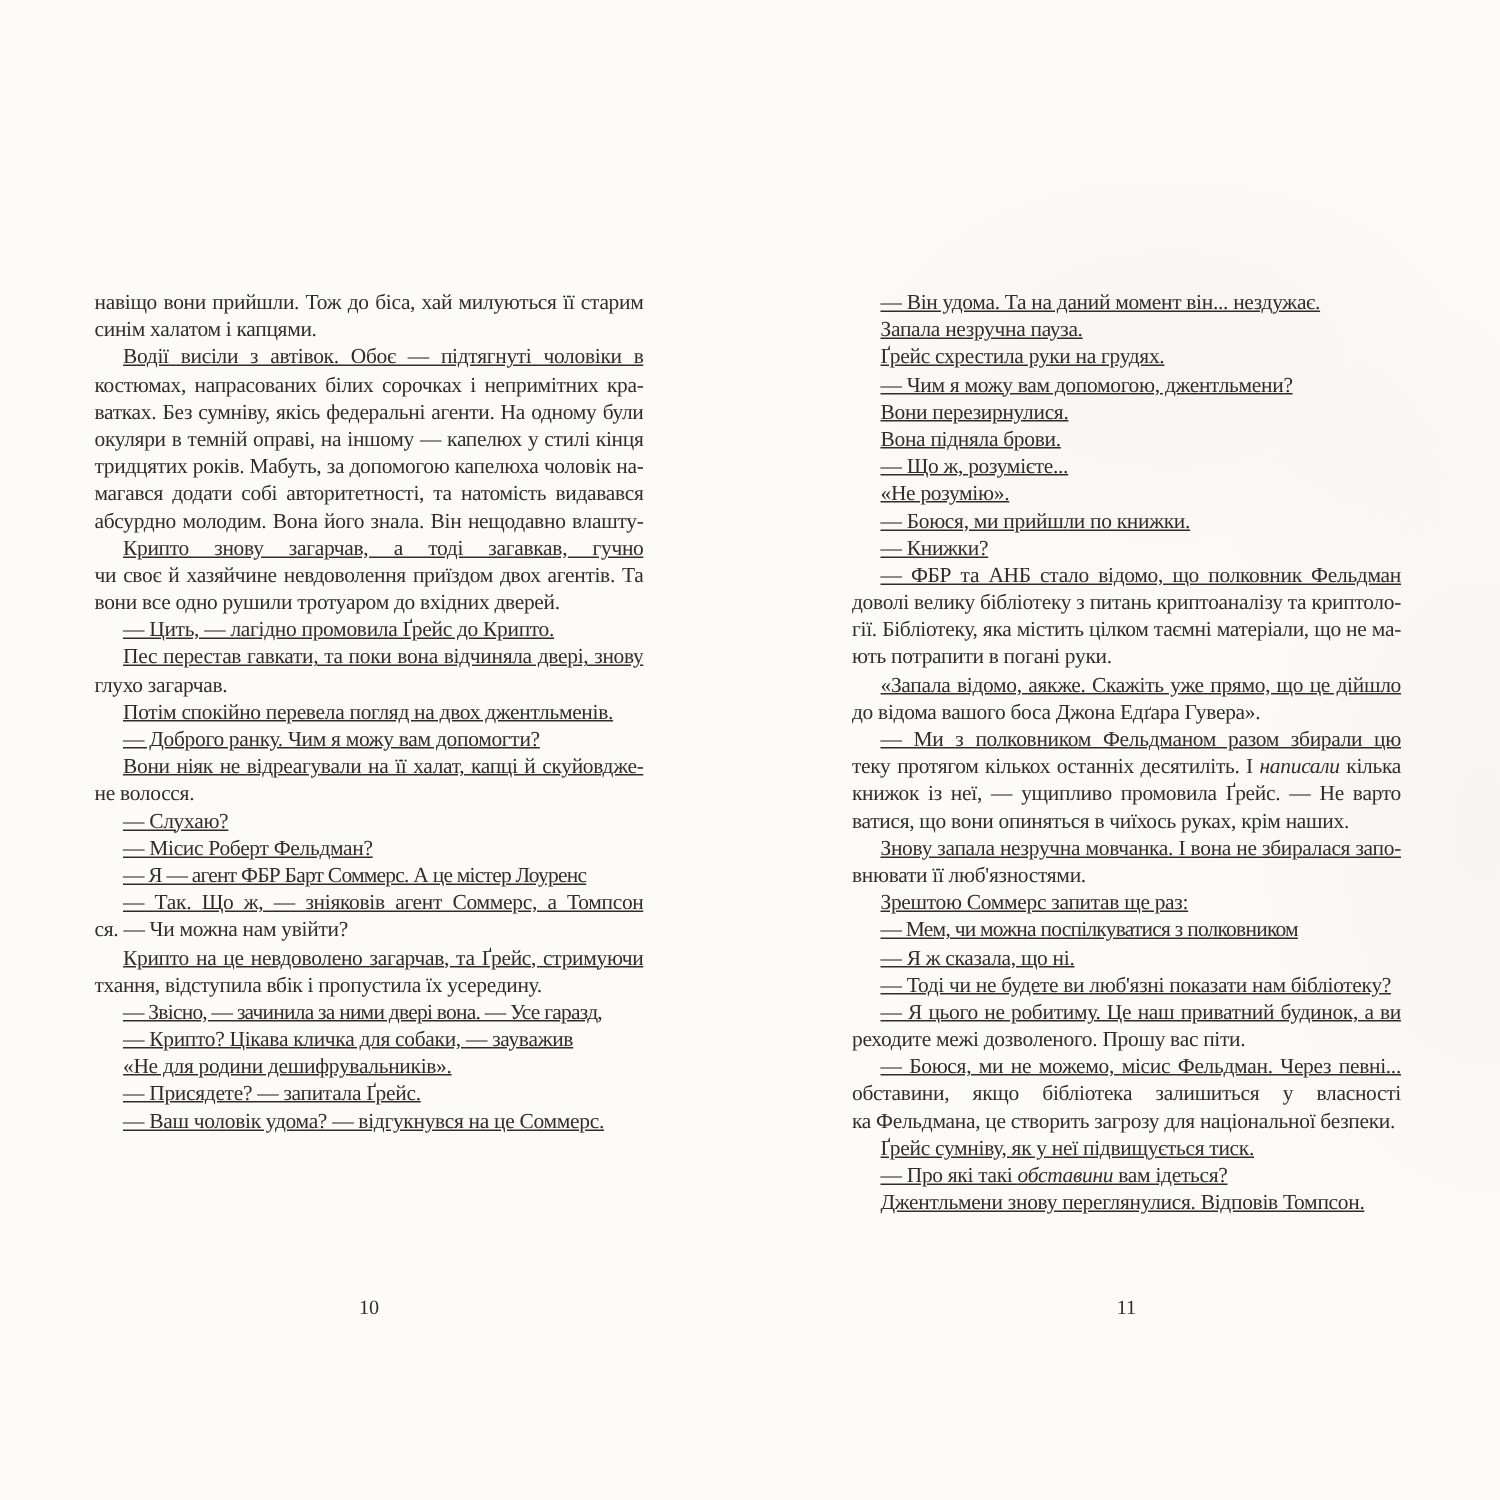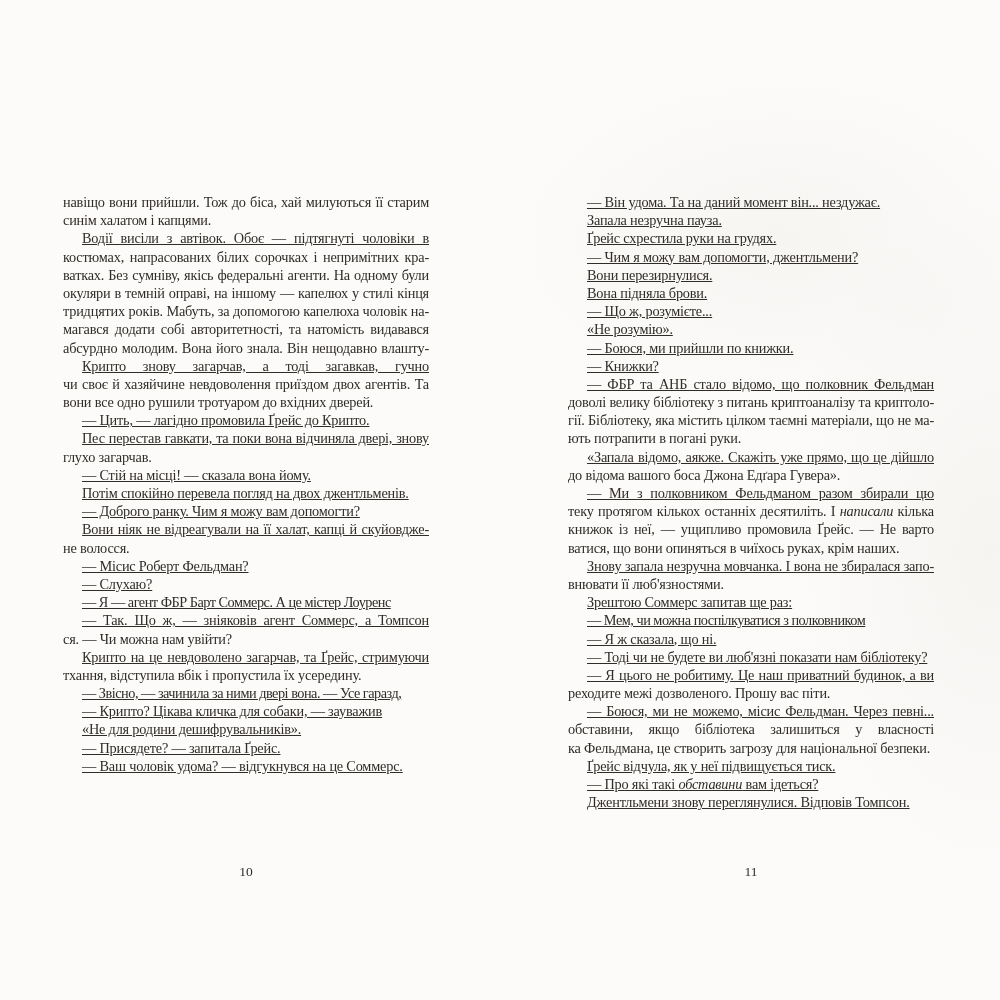--- a/index.html
+++ b/index.html
@@ -67,44 +67,43 @@
       <div class="line just">окуляри в темній оправі, на іншому — капелюх у стилі кінця</div>
       <div class="line just">тридцятих років. Мабуть, за допомогою капелюха чоловік на-</div>
       <div class="line just">магався додати собі авторитетності, та натомість видавався</div>
       <div class="line just">абсурдно молодим. Вона його знала. Він нещодавно влашту-</div>
       <div class="line indent just">Крипто знову загарчав, а тоді загавкав, гучно демонструю-</div>
       <div class="line just">чи своє й хазяйчине невдоволення приїздом двох агентів. Та</div>
       <div class="line">вони все одно рушили тротуаром до вхідних дверей.</div>
       <div class="line indent">— Цить, — лагідно промовила Ґрейс до Крипто.</div>
       <div class="line indent just">Пес перестав гавкати, та поки вона відчиняла двері, знову</div>
       <div class="line">глухо загарчав.</div>
-      <div class="line indent">— Стій на місці! — сказала вона йому.</div>
       <div class="line indent">Потім спокійно перевела погляд на двох джентльменів.</div>
       <div class="line indent">— Доброго ранку. Чим я можу вам допомогти?</div>
       <div class="line indent just">Вони ніяк не відреагували на її халат, капці й скуйовдже-</div>
       <div class="line">не волосся.</div>
+      <div class="line indent">— Слухаю?</div>
       <div class="line indent">— Місис Роберт Фельдман?</div>
-      <div class="line indent">— Слухаю?</div>
       <div class="line indent fit">— Я — агент ФБР Барт Соммерс. А це містер Лоуренс Томпсон із...</div>
       <div class="line indent just">— Так. Що ж, — зніяковів агент Соммерс, а Томпсон зашарів-</div>
       <div class="line">ся. — Чи можна нам увійти?</div>
       <div class="line indent just">Крипто на це невдоволено загарчав, та Ґрейс, стримуючи зі-</div>
       <div class="line">тхання, відступила вбік і пропустила їх усередину.</div>
       <div class="line indent fit">— Звісно, — зачинила за ними двері вона. — Усе гаразд, Крипто.</div>
       <div class="line indent">— Крипто? Цікава кличка для собаки, — зауважив Соммерс.</div>
       <div class="line indent">«Не для родини дешифрувальників».</div>
       <div class="line indent">— Присядете? — запитала Ґрейс.</div>
       <div class="line indent">— Ваш чоловік удома? — відгукнувся на це Соммерс.</div>
     </div>
 
   <div class="page page-right">
       <div class="line indent">— Він удома. Та на даний момент він... нездужає.</div>
       <div class="line indent">Запала незручна пауза.</div>
       <div class="line indent">Ґрейс схрестила руки на грудях.</div>
-      <div class="line indent">— Чим я можу вам допомогти, джентльмени?</div>
+      <div class="line indent">— Чим я можу вам допомогою, джентльмени?</div>
       <div class="line indent">Вони перезирнулися.</div>
       <div class="line indent">Вона підняла брови.</div>
       <div class="line indent">— Що ж, розумієте...</div>
       <div class="line indent">«Не розумію».</div>
       <div class="line indent">— Боюся, ми прийшли по книжки.</div>
       <div class="line indent">— Книжки?</div>
       <div class="line indent just">— ФБР та АНБ стало відомо, що полковник Фельдман надбав</div>
       <div class="line just">доволі велику бібліотеку з питань криптоаналізу та криптоло-</div>
       <div class="line just">гії. Бібліотеку, яка містить цілком таємні матеріали, що не ма-</div>
       <div class="line">ють потрапити в погані руки.</div>
@@ -118,21 +117,21 @@
       <div class="line">внювати її люб'язностями.</div>
       <div class="line indent">Зрештою Соммерс запитав ще раз:</div>
       <div class="line indent fit">— Мем, чи можна поспілкуватися з полковником Фельдманом?</div>
       <div class="line indent">— Я ж сказала, що ні.</div>
       <div class="line indent">— Тоді чи не будете ви люб'язні показати нам бібліотеку?</div>
       <div class="line indent just">— Я цього не робитиму. Це наш приватний будинок, а ви пе-</div>
       <div class="line">реходите межі дозволеного. Прошу вас піти.</div>
       <div class="line indent just">— Боюся, ми не можемо, місис Фельдман. Через певні... гм...</div>
       <div class="line just">обставини, якщо бібліотека залишиться у власності полковни-</div>
       <div class="line">ка Фельдмана, це створить загрозу для національної безпеки.</div>
-      <div class="line indent">Ґрейс відчула, як у неї підвищується тиск.</div>
+      <div class="line indent">Ґрейс сумніву, як у неї підвищується тиск.</div>
       <div class="line indent">— Про які такі <i>обставини</i> вам ідеться?</div>
       <div class="line indent">Джентльмени знову переглянулися. Відповів Томпсон.</div>
     </div>
 
   <div class="pageno pageno-left">10</div>
 
   <div class="pageno pageno-right">11</div>
 
 </div>
 

